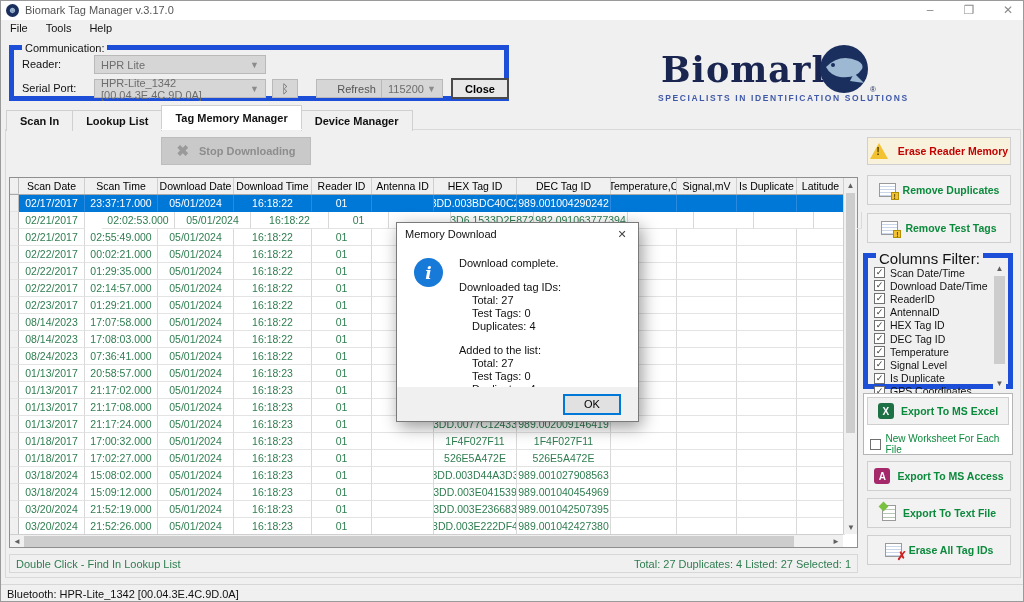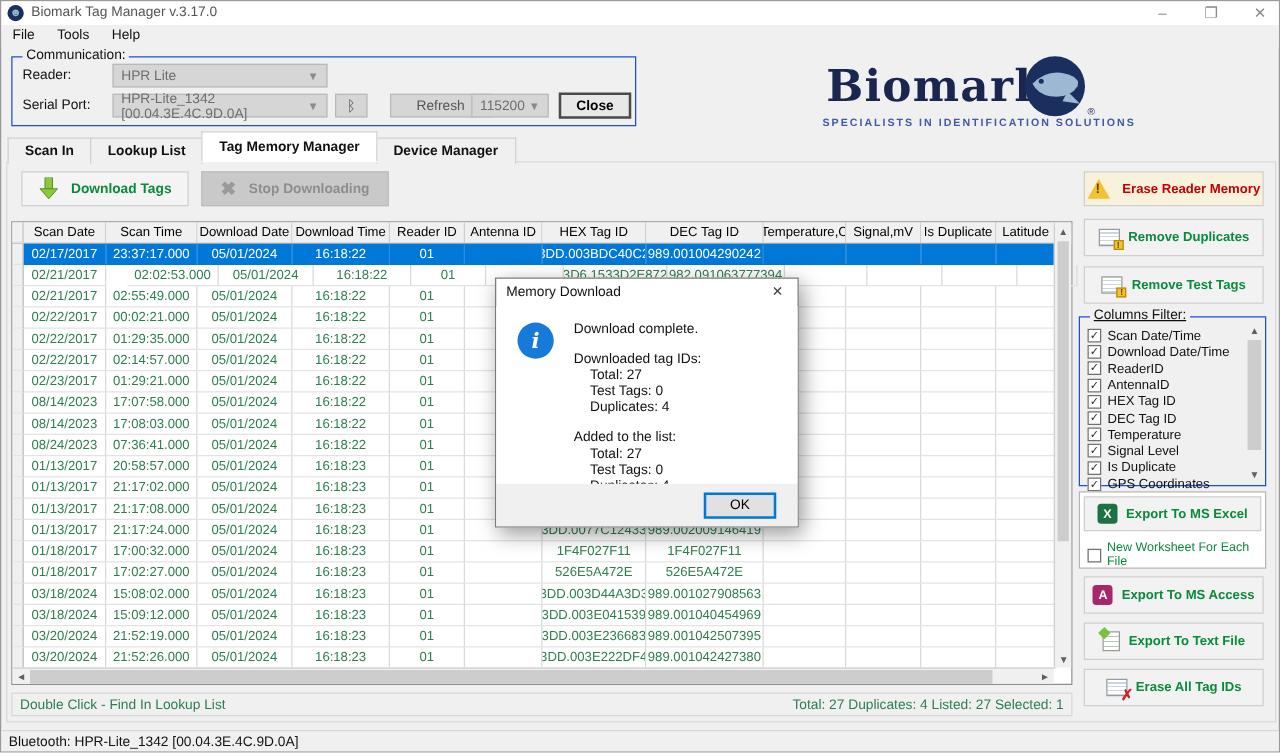--- a/index.html
+++ b/index.html
@@ -18,21 +18,21 @@
   .app-icon span { color:#9db8d2; font-size:9px; line-height:9px; }
   .title-text { left:24px; top:3px; color:#555; font-size:11px; }
   .win-btn { top:0; width:34px; height:19px; color:#8a8a8a; text-align:center;
     line-height:19px; font-size:12px; }
 
   
   .menubar { left:0; top:19px; width:1024px; height:18px; background:#f0f0f0; }
   .menu-item { display:inline-block; padding:2px 9px; color:#111; }
 
   
-  .groupbox { border:1px solid #1d4ed8; }
+  .groupbox { border:5px solid #1d4ed8; }
   .groupbox-label { position:absolute; top:-8px; left:8px; background:#f0f0f0; padding:0 3px; color:#111; }
 
   
   .lbl { color:#111; }
   .combo-disabled { background:#d6d6d6; border:1px solid #b9b9b9; color:#6d6d6d;
     height:19px; display:flex; align-items:center; padding:0 6px; }
   .combo-disabled .chev { margin-left:auto; color:#8b8b8b; font-size:9px; }
   .btn-gray { background:#d6d6d6; border:1px solid #b9b9b9; color:#555;
     height:19px; display:flex; align-items:center; justify-content:center; }
   .btn-close-port { background:#e8e8e8; border:2px solid #4a4a4a; color:#000;
@@ -170,27 +170,20 @@
       <circle cx="15" cy="22" r="2" fill="#1b2f5e"></circle>
     </svg>
     <span class="logo-reg" style="position:absolute; left:214px; top:38px;">®</span>
     <span class="logo-tagline" style="position:absolute; left:2px; top:46px; white-space:nowrap;">SPECIALISTS IN IDENTIFICATION SOLUTIONS</span>
   </div>
 
   <div class="abs" style="left:5px; top:105px; height:24px; z-index:2;" id="tabstrip"><span class="tab">Scan In</span><span class="tab">Lookup List</span><span class="tab active">Tag Memory Manager</span><span class="tab">Device Manager</span></div>
 
   <div class="abs tabpanel"></div>
 
-  <div class="abs tool-btn" style="left:16px; top:136px; width:134px; height:28px;">
-    <svg width="16" height="18" viewBox="0 0 16 18">
-      <rect x="5" y="0" width="6" height="9" fill="#8dc63f" stroke="#5a8f1f" stroke-width="0.8"></rect>
-      <path d="M1 9 L15 9 L8 17 Z" fill="#8dc63f" stroke="#5a8f1f" stroke-width="0.8"></path>
-    </svg>
-    <span class="green-text">Download Tags</span>
-  </div>
   <div class="abs tool-btn disabled" style="left:160px; top:136px; width:150px; height:28px;">
     <span style="color:#9a9a9a; font-size:15px; font-weight:bold;">✖</span>
     <span>Stop Downloading</span>
   </div>
   <div class="abs tool-btn" style="left:866px; top:136px; width:144px; height:28px; background:#f8f2dd;">
     <span class="warn-tri"></span>
     <span class="red-text" style="font-size:10.5px;">Erase Reader Memory</span>
   </div>
 
   <div class="abs" id="grid">
@@ -533,21 +526,21 @@
     <span class="green-text">Remove Duplicates</span>
   </div>
   <div class="abs side-btn" style="top:212px;">
     <span class="icon-grid">
         <span class="badge">!</span>
       </span>
     <span class="green-text">Remove Test Tags</span>
   </div>
 
   <div class="abs groupbox" style="left:862px; top:252px; width:150px; height:136px;">
-    <span class="groupbox-label" style="font-size:11px;text-decoration:underline;">Columns Filter:</span>
+    <span class="groupbox-label" style="font-size:15px;">Columns Filter:</span>
     <div class="abs" style="left:6px; top:8px; width:120px;" id="filterlist">
         <div class="filter-item">
           <span class="cb">✓</span>
           <span>Scan Date/Time</span>
         </div>
         <div class="filter-item">
           <span class="cb">✓</span>
           <span>Download Date/Time</span>
         </div>
         <div class="filter-item">

